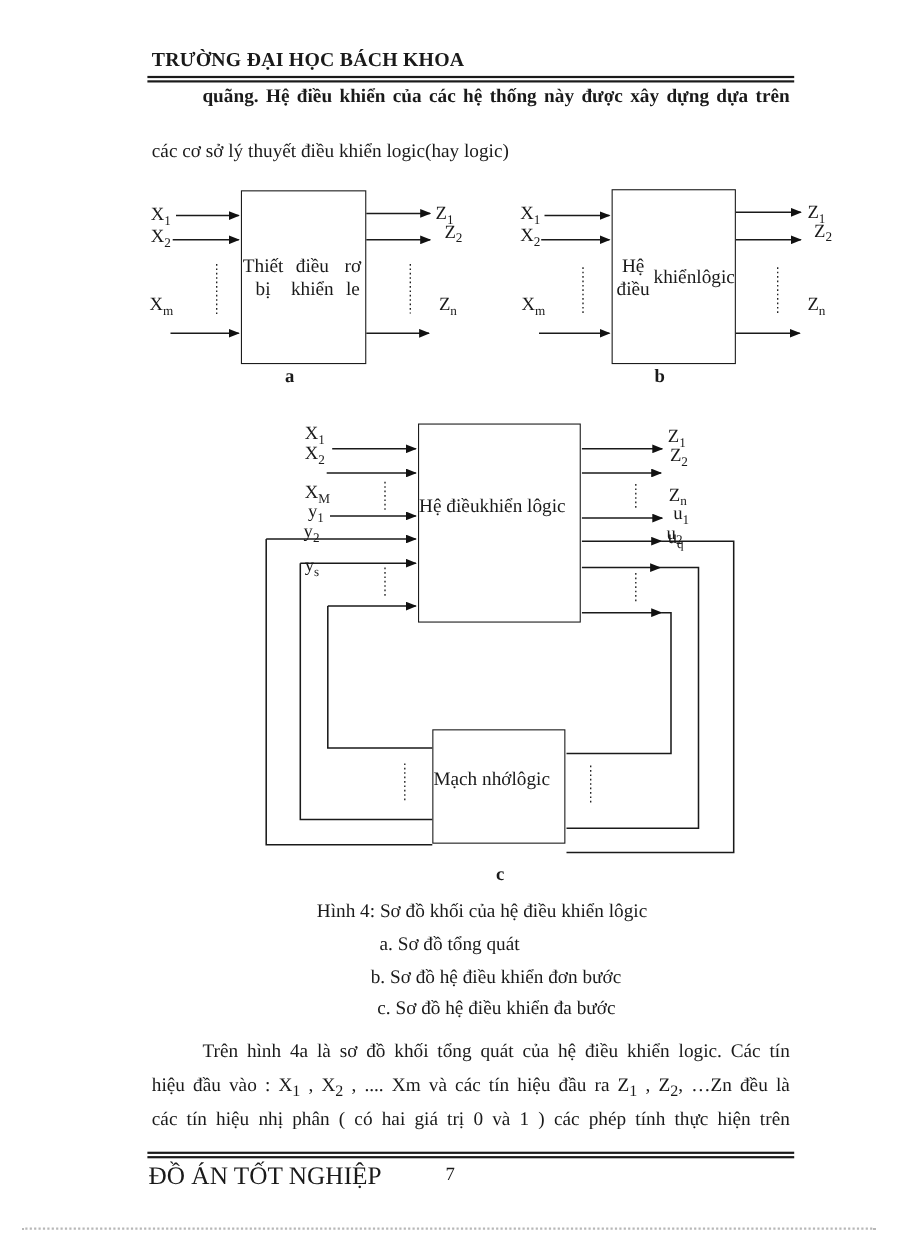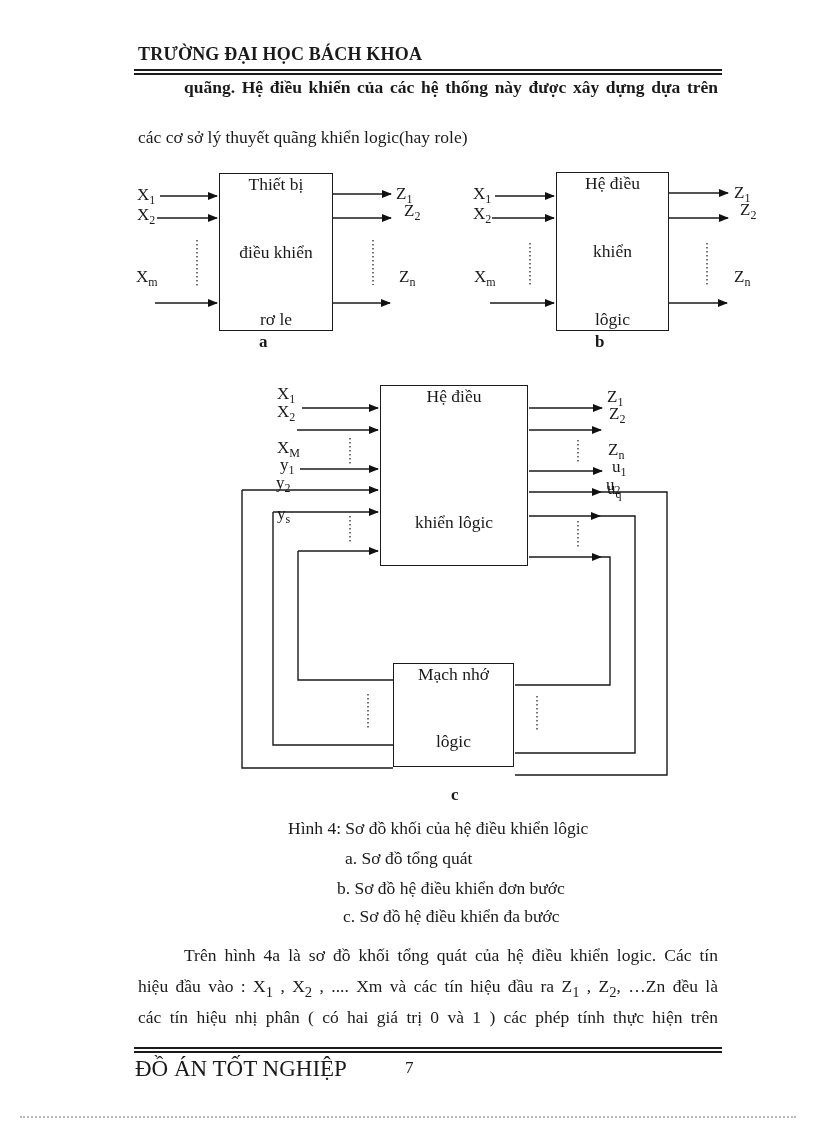--- a/index.html
+++ b/index.html
@@ -4,42 +4,42 @@
 <style>
   html,body{margin:0;padding:0;background:#fff;}
   .page{position:relative;width:816px;height:1123px;background:#fff;overflow:hidden;
         font-family:"Liberation Serif","DejaVu Serif",serif;color:#1a1a1a;}
   .abs{position:absolute;}
   .hdr-title{font-size:18px;font-weight:bold;letter-spacing:.2px;white-space:nowrap;}
   .dbl-line{height:2px;border-top:2px solid #1a1a1a;border-bottom:2px solid #1a1a1a;}
   .para-line{width:580px;font-size:17.5px;line-height:22px;text-align:justify;text-align-last:justify;white-space:nowrap0;}
   .para-plain{width:580px;font-size:17.5px;line-height:22px;}
   .indent{padding-left:46px;box-sizing:border-box;}
-  .dbox{position:absolute;border:1.6px solid #1c1c1c;display:flex;flex-direction:column;
-        align-items:center;justify-content:space-between;text-align:center;
+  .dbox{position:absolute;border:1.6px solid #1c1c1c;display:flex;flex-direction:row;
+        align-items:center;justify-content:flex-start;text-align:center;
         font-size:17.5px;line-height:21px;background:transparent;}
   .dlabel{position:absolute;font-size:17px;line-height:17px;white-space:nowrap;}
   .dlabel sub{font-size:12px;line-height:0;}
   .capletter{position:absolute;font-size:17px;font-weight:bold;}
   .figcap{position:absolute;font-size:17.5px;white-space:nowrap;}
   .footer-label{font-size:23px;white-space:nowrap;}
   .pageno{font-size:17px;}
   svg.wires{position:absolute;left:0;top:0;pointer-events:none;}
   .bottom-dotted{position:absolute;left:20px;top:1116px;width:776px;border-top:2px dotted #b8b8b8;}
 </style>
 </head>
 <body>
 
 <div class="page">
 
   <div class="abs hdr-title" style="left:138px;top:44px;">TRƯỜNG ĐẠI HỌC BÁCH KHOA</div>
   <div class="abs dbl-line" style="left:134px;top:69px;width:588px;"></div>
 
   <div class="abs para-line indent" style="left:138px;top:76px;font-weight:bold;">quãng. Hệ điều khiển của các hệ thống này được xây dựng dựa trên</div>
-  <div class="abs para-plain" style="left:138px;top:126px;">các cơ sở lý thuyết quãng khiển logic(hay role)</div>
+  <div class="abs para-plain" style="left:138px;top:126px;">các cơ sở lý thuyết điều khiển logic(hay logic)</div>
 
   <svg class="wires" width="816" height="1123" viewBox="0 0 816 1123">
     <defs>
       <marker id="arr" markerUnits="userSpaceOnUse" markerWidth="10" markerHeight="8" refX="9" refY="4" orient="auto">
         <path d="M0,0 L10,4 L0,8 Z" fill="#111"></path>
       </marker>
     </defs>
     <g stroke="#1a1a1a" stroke-width="1.4" fill="none">
       <line x1="160" y1="196" x2="217" y2="196" marker-end="url(#arr)"></line>
       <line x1="157" y1="218" x2="217" y2="218" marker-end="url(#arr)"></line>

